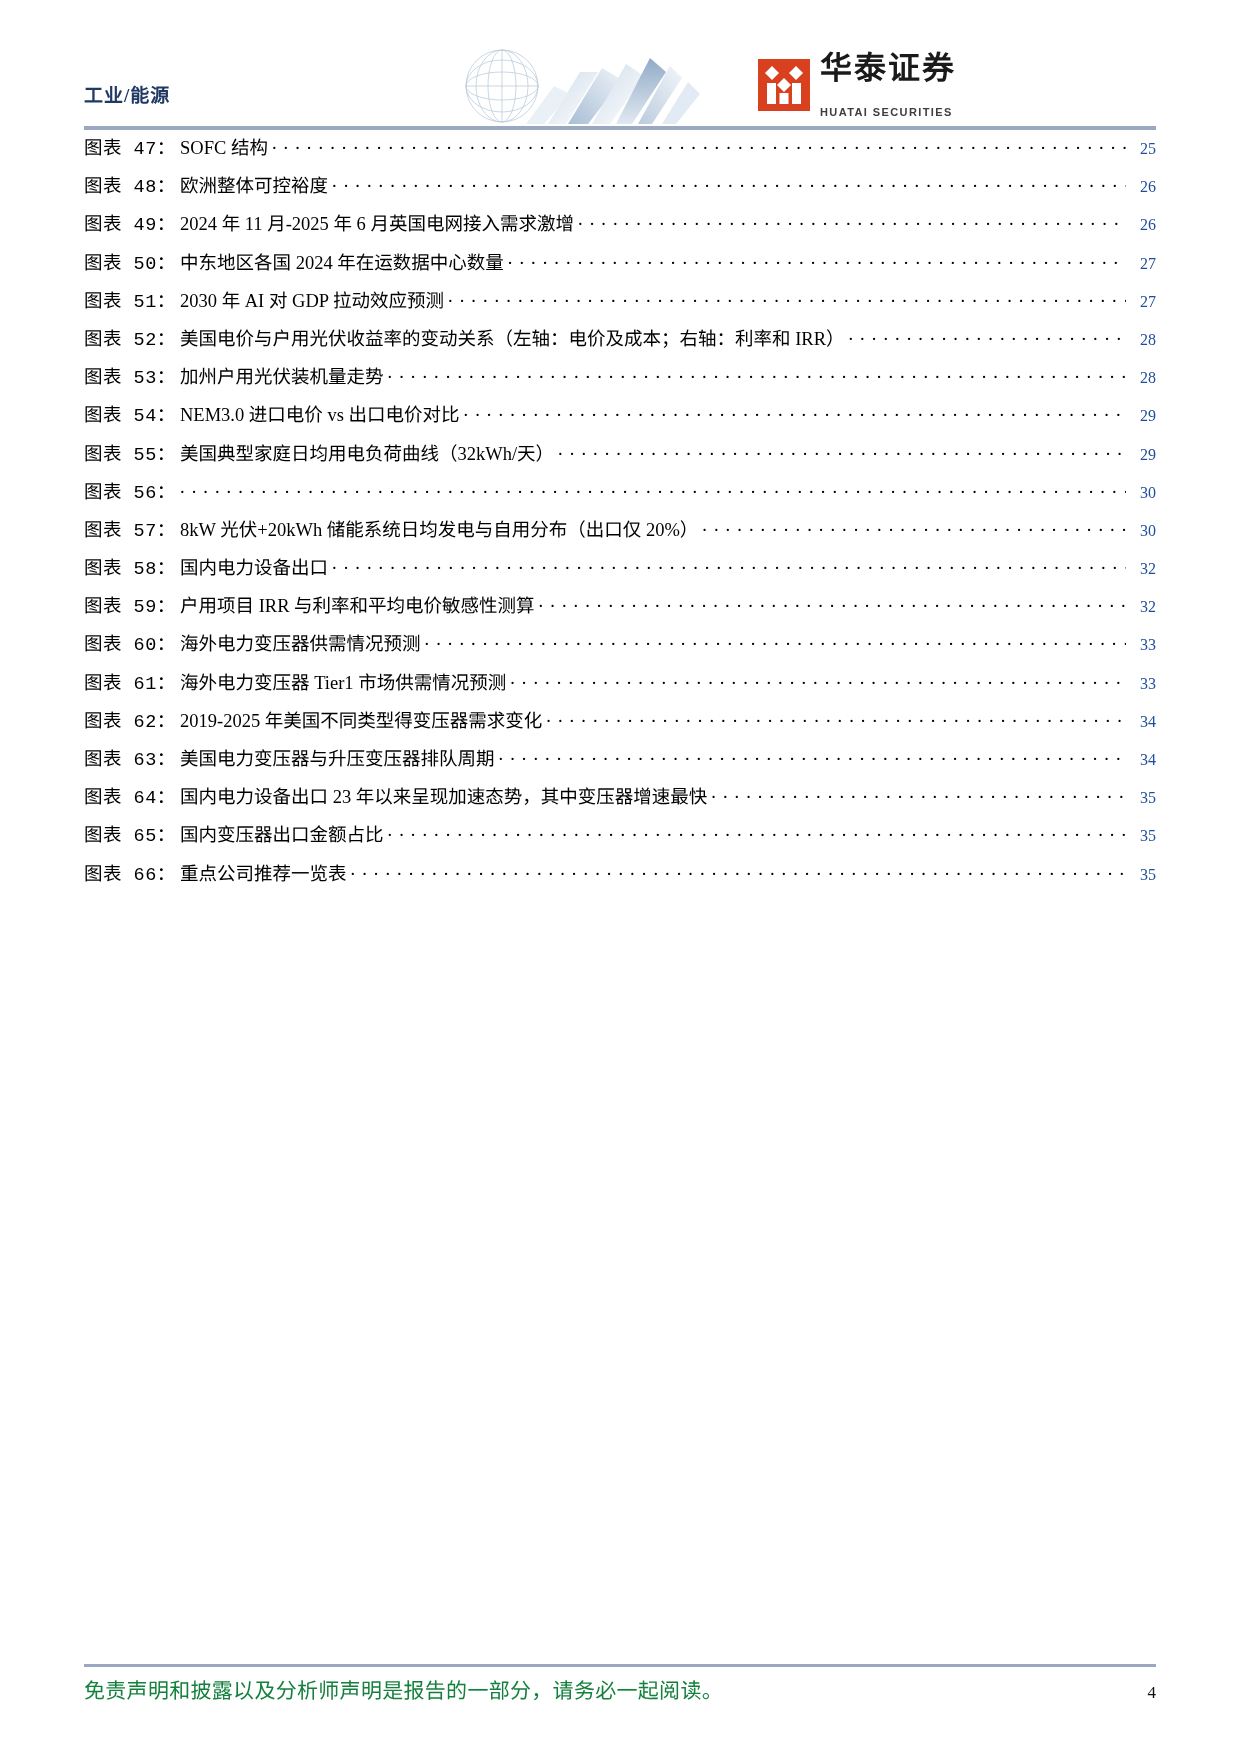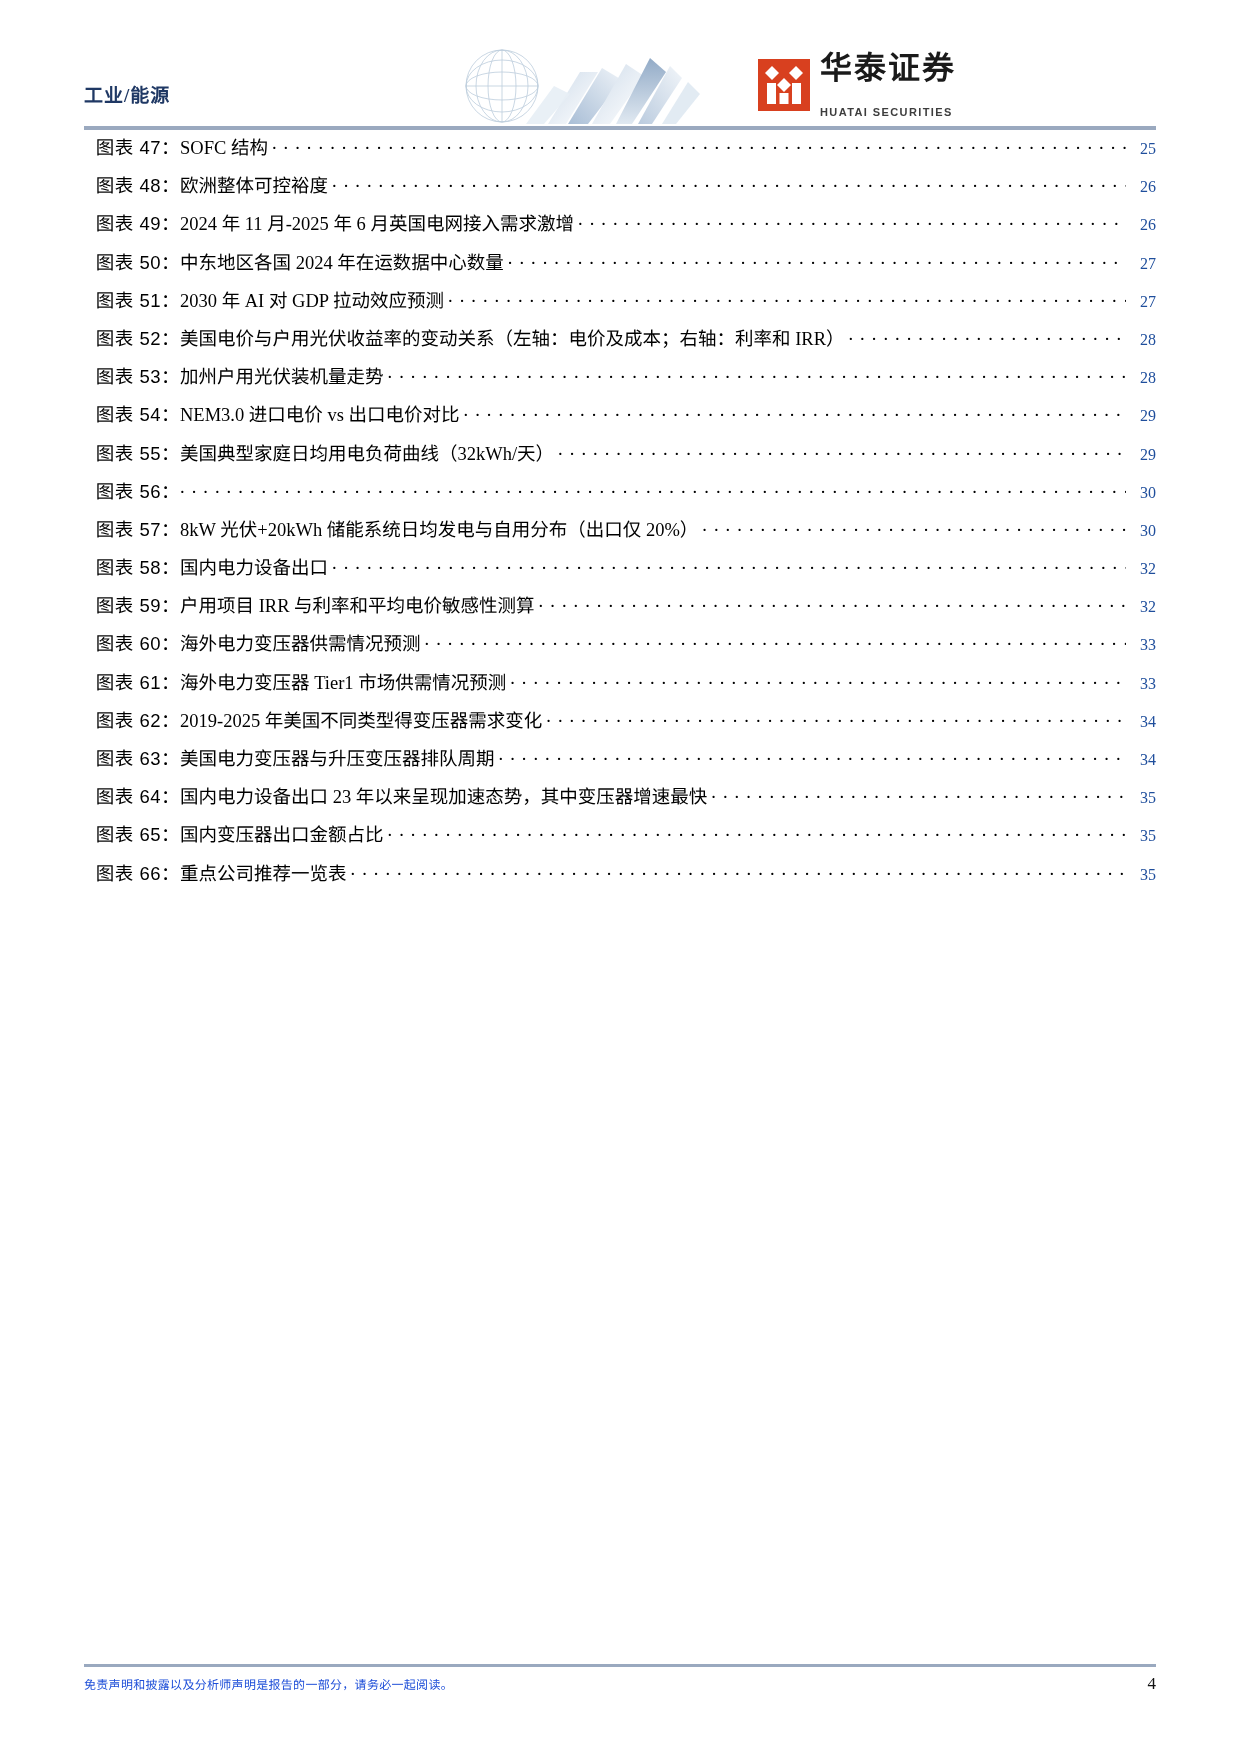--- a/index.html
+++ b/index.html
@@ -114,23 +114,22 @@
     display: flex;
     align-items: baseline;
     height: 38.2px;
     font-size: 18.5px;
     color: #000;
     white-space: nowrap;
   }
   .toc-label {
     flex: 0 0 auto;
     width: 96px;
-    font-family: Liberation Sans, sans-serif;
+    font-family: Liberation Mono, monospace;
     letter-spacing: 0.5px;
-    text-align: right;
   }
   .toc-title {
     flex: 0 0 auto;
     font-family: "Liberation Serif", "DejaVu Serif", serif;
     padding-right: 4px;
   }
   .toc-dots {
     flex: 1 1 auto;
     min-width: 12px;
     overflow: hidden;
@@ -169,22 +168,22 @@
     position: absolute;
     left: 84px;
     top: 1674px;
     width: 1072px;
     display: flex;
     align-items: baseline;
     justify-content: space-between;
   }
   .footer-note {
     font-family: Liberation Sans, sans-serif;
-    font-size: 12px;
-    color: #1d4ed8;
+    font-size: 21px;
+    color: #15803d;
     letter-spacing: 0.3px;
   }
   .footer-page {
     font-family: "Liberation Serif", "DejaVu Serif", serif;
     font-size: 17px;
     color: #111;
   }
 </style>
 </head>
 <body>

